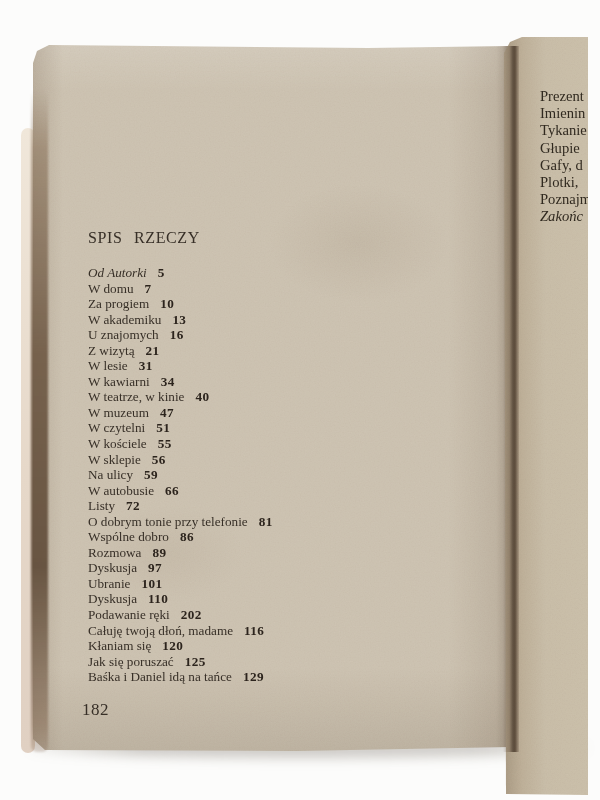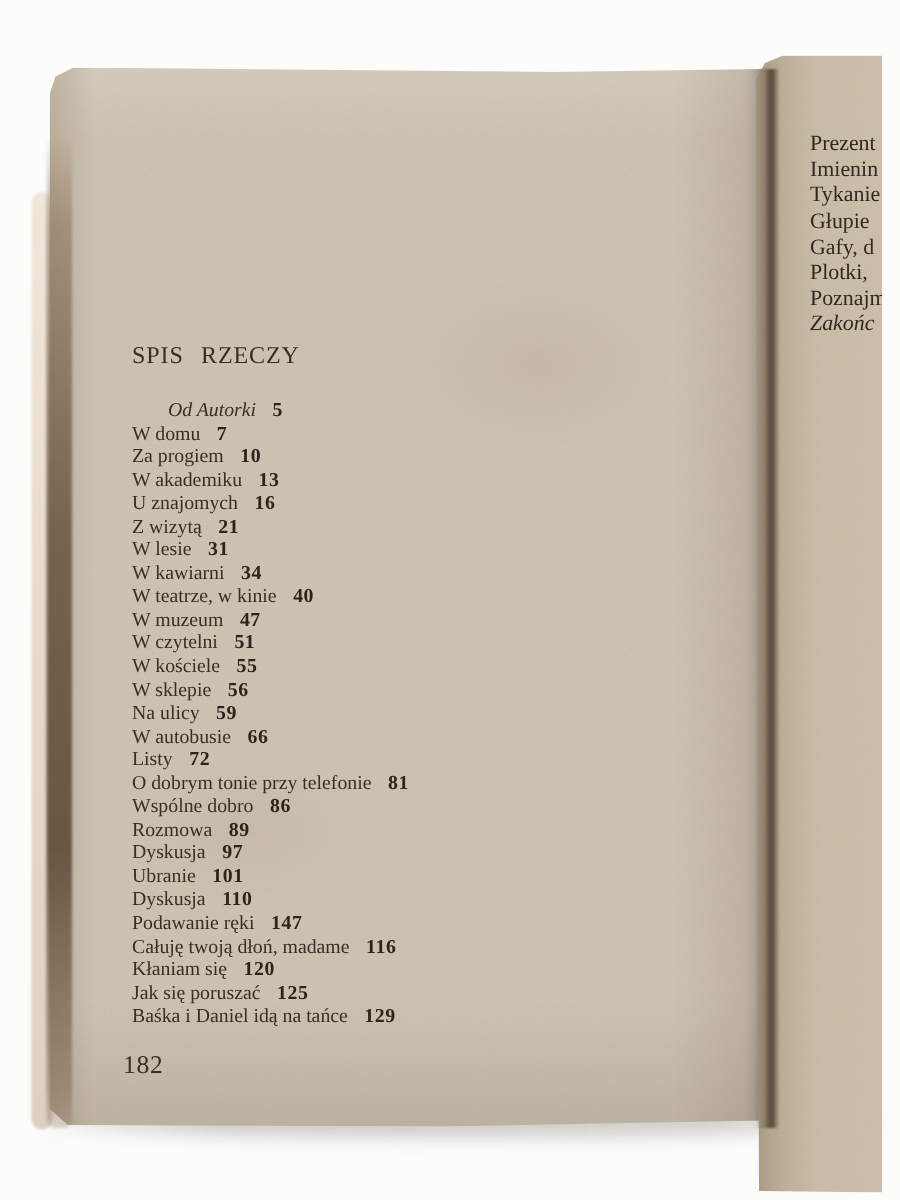--- a/index.html
+++ b/index.html
@@ -60,21 +60,21 @@
   .toc-heading{
     position:absolute;left:55px;top:184px;z-index:5;
     font-weight:normal;font-size:16px;letter-spacing:.6px;word-spacing:7px;
     color:var(--ink,#2f2820);
   }
   .toc-list{
     position:absolute;left:55px;top:220px;z-index:5;
     font-size:13.2px;line-height:15.55px;color:var(--ink,#37302a);
   }
   .toc-entry{white-space:nowrap;}
-  .toc-title.italic{font-style:italic;margin-left:24px;}
+  .toc-title.italic{font-style:italic;}
   .toc-num{font-weight:bold;margin-left:11px;letter-spacing:.4px;color:#2c241d;}
   .folio{
     position:absolute;left:49px;top:655px;z-index:5;
     font-size:17px;letter-spacing:.5px;color:var(--ink,#37302a);
   }
   .right-lines{
     position:absolute;left:36px;top:51px;z-index:5;
     font-size:14.6px;line-height:17.2px;color:#30291f;
   }
   .right-line{white-space:nowrap;}
@@ -113,21 +113,21 @@
         <div class="toc-entry"><span class="toc-title">W sklepie</span><span class="toc-num">56</span></div>
         <div class="toc-entry"><span class="toc-title">Na ulicy</span><span class="toc-num">59</span></div>
         <div class="toc-entry"><span class="toc-title">W autobusie</span><span class="toc-num">66</span></div>
         <div class="toc-entry"><span class="toc-title">Listy</span><span class="toc-num">72</span></div>
         <div class="toc-entry"><span class="toc-title">O dobrym tonie przy telefonie</span><span class="toc-num">81</span></div>
         <div class="toc-entry"><span class="toc-title">Wspólne dobro</span><span class="toc-num">86</span></div>
         <div class="toc-entry"><span class="toc-title">Rozmowa</span><span class="toc-num">89</span></div>
         <div class="toc-entry"><span class="toc-title">Dyskusja</span><span class="toc-num">97</span></div>
         <div class="toc-entry"><span class="toc-title">Ubranie</span><span class="toc-num">101</span></div>
         <div class="toc-entry"><span class="toc-title">Dyskusja</span><span class="toc-num">110</span></div>
-        <div class="toc-entry"><span class="toc-title">Podawanie ręki</span><span class="toc-num">147</span></div>
+        <div class="toc-entry"><span class="toc-title">Podawanie ręki</span><span class="toc-num">202</span></div>
         <div class="toc-entry"><span class="toc-title">Całuję twoją dłoń, madame</span><span class="toc-num">116</span></div>
         <div class="toc-entry"><span class="toc-title">Kłaniam się</span><span class="toc-num">120</span></div>
         <div class="toc-entry"><span class="toc-title">Jak się poruszać</span><span class="toc-num">125</span></div>
         <div class="toc-entry"><span class="toc-title">Baśka i Daniel idą na tańce</span><span class="toc-num">129</span></div>
       </div>
     <div class="folio">182</div>
   </div>
 
   <div class="spine-shadow"></div>
   <div class="gutter-shadow"></div>

